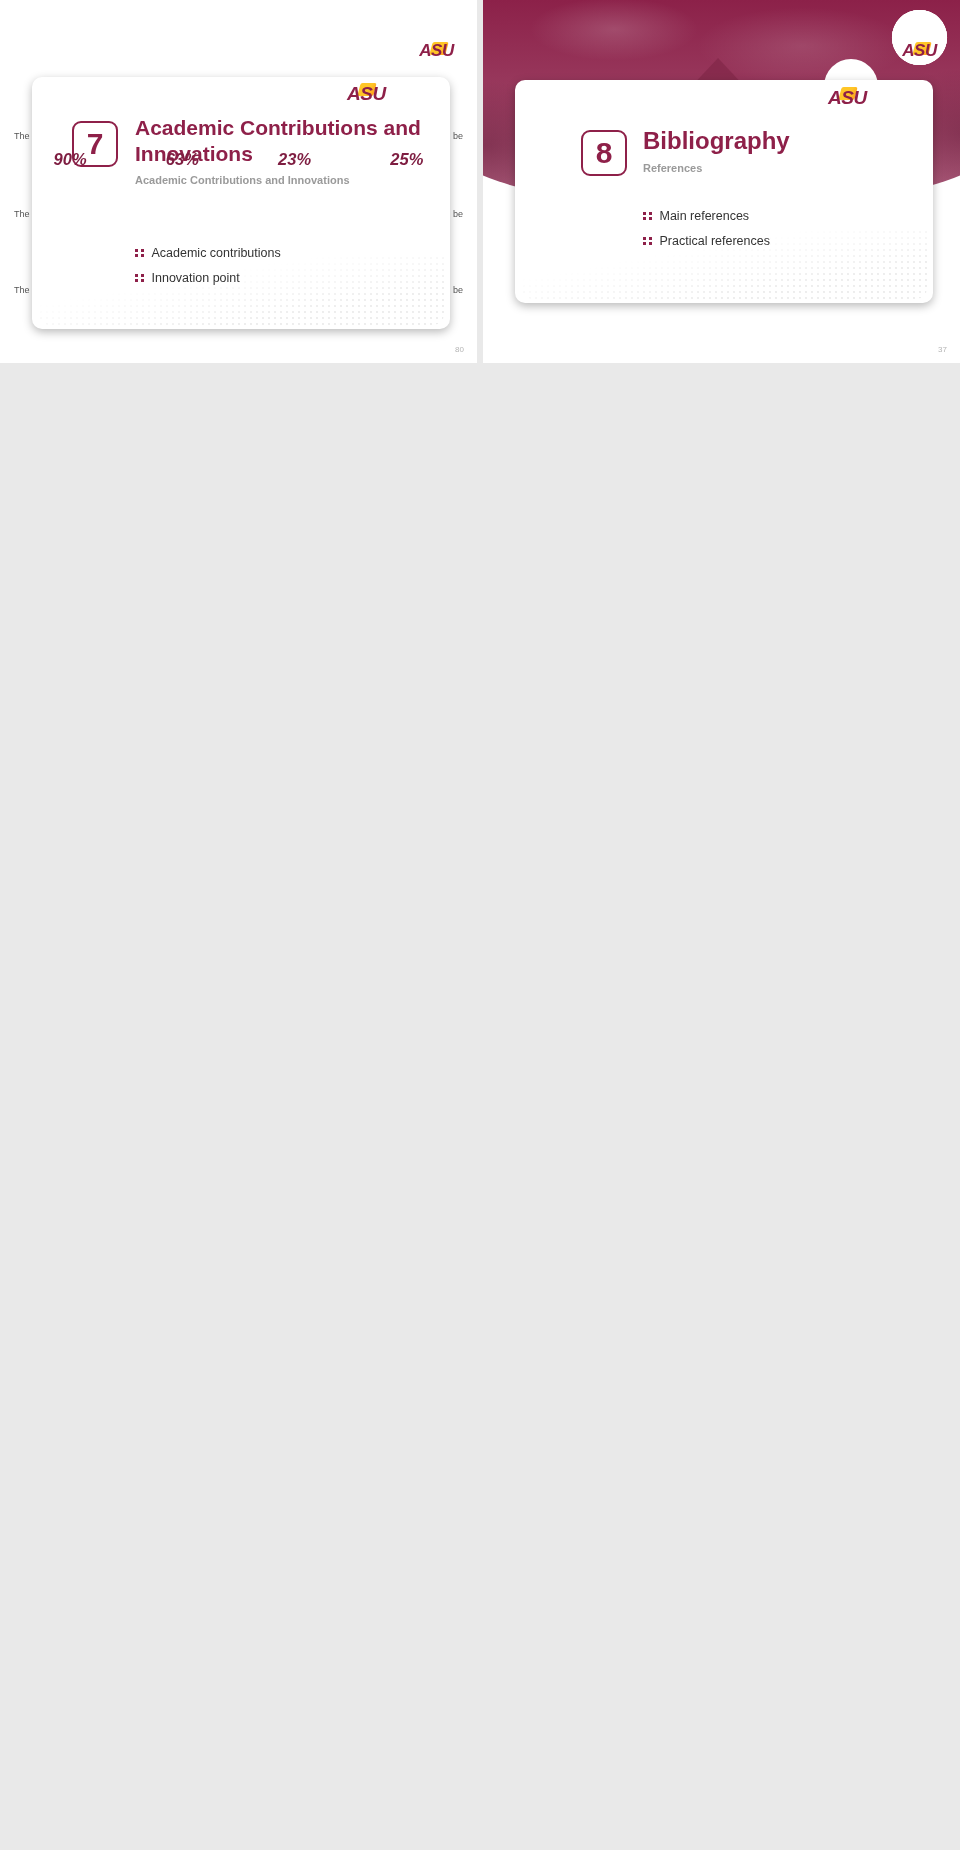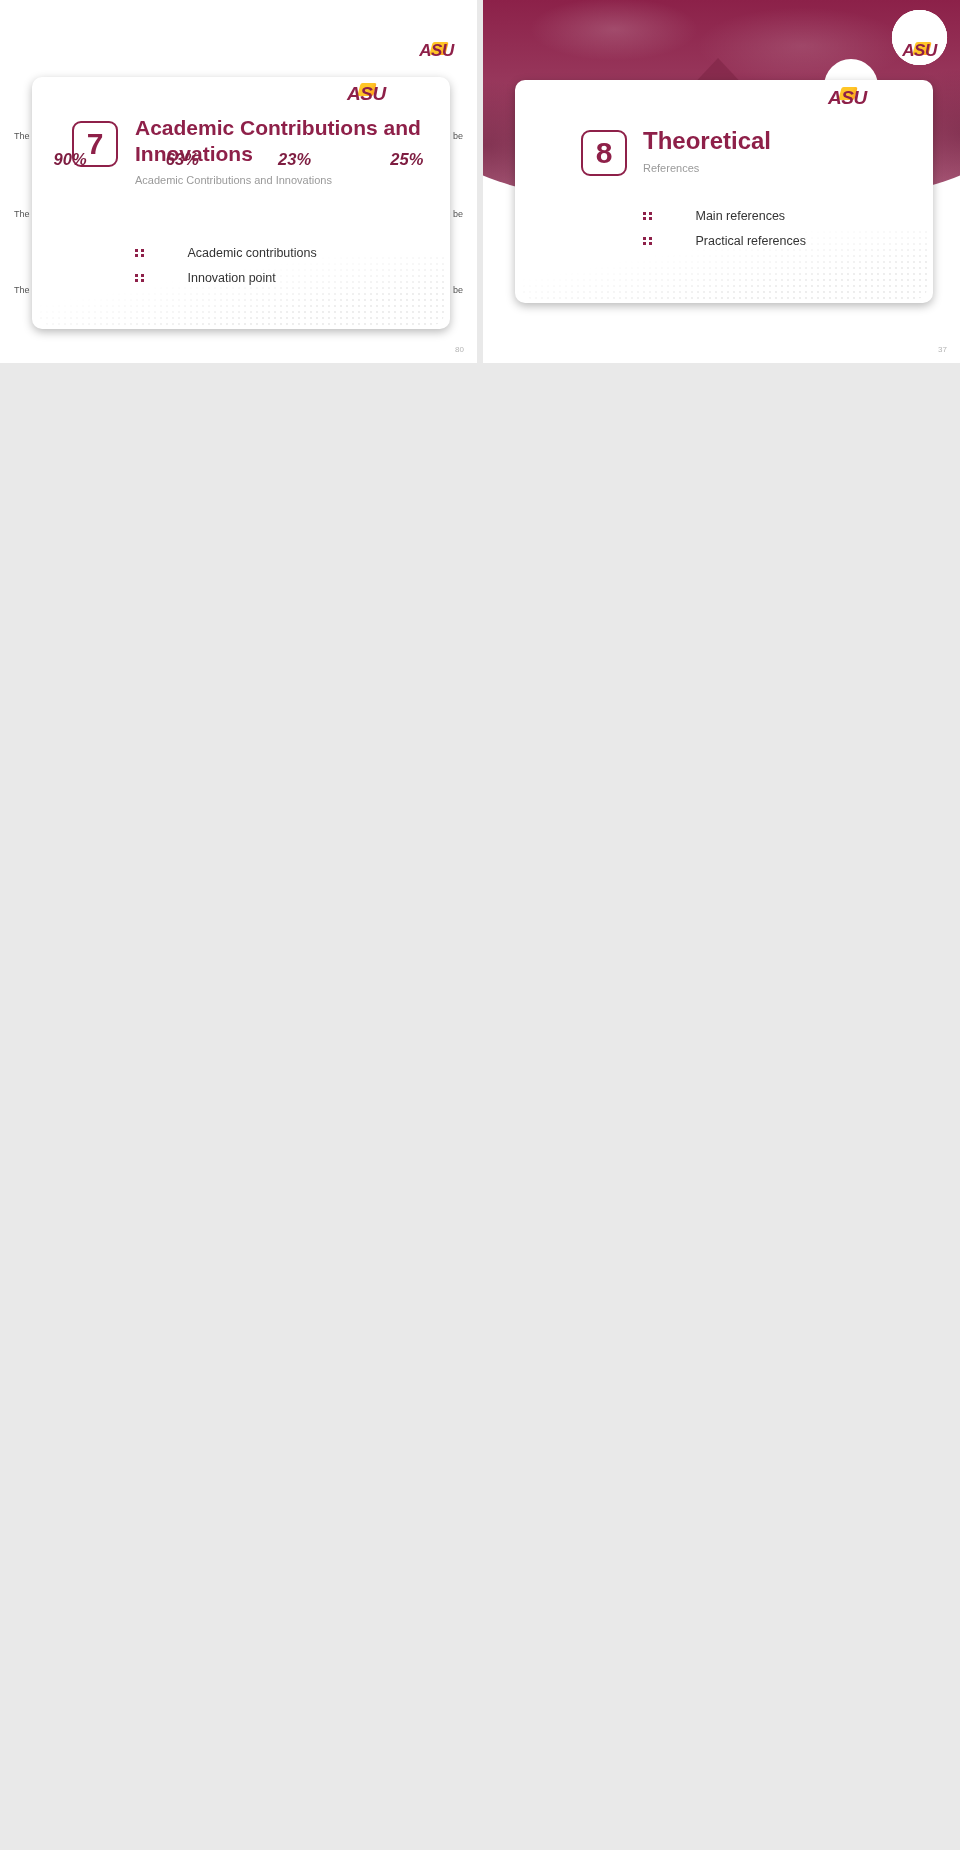--- a/index.html
+++ b/index.html
@@ -63,22 +63,22 @@
     radial-gradient(120px 45px at 30% 14%, rgba(255,255,255,.16), transparent 70%),
     radial-gradient(150px 55px at 65% 22%, rgba(255,255,255,.12), transparent 70%),
     radial-gradient(140px 90px at 6% 70%, rgba(60,0,25,.30), transparent 72%),
     radial-gradient(140px 90px at 96% 64%, rgba(60,0,25,.28), transparent 72%),
     linear-gradient(180deg,#8c2149 0%,#9c4063 55%,#ad5f7e 100%);}
   .roof{position:absolute;border-left:30px solid transparent;border-right:30px solid transparent;border-bottom:32px solid rgba(110,25,55,.35);}
   .cover-white{position:absolute;left:-40px;right:-40px;bottom:-34px;height:110px;background:#fcfafb;border-radius:50% 50% 0 0;}
   .cover-card{position:absolute;background:#fff;border-radius:10px;box-shadow:0 3px 10px rgba(0,0,0,.28);z-index:2;}
   .numbox{position:absolute;width:46px;height:46px;border:2.5px solid #8e2049;border-radius:9px;display:flex;align-items:center;justify-content:center;font-size:30px;font-weight:bold;color:#8e2049;box-sizing:border-box;}
   .ctitle{font-size:21px;font-weight:bold;color:#8e2049;line-height:1.25;}
-  .csub{font-size:11px;font-weight:normal;color:#9a9a9a;margin-top:6px;}
-  .cbullet{display:flex;align-items:center;font-size:12.5px;color:#333;margin-top:11px;gap:36px;}
+  .csub{font-size:11px;font-weight:bold;color:#9a9a9a;margin-top:6px;}
+  .cbullet{display:flex;align-items:center;font-size:12.5px;color:#333;margin-top:11px;}
   .dotwave{position:absolute;left:6px;right:6px;bottom:4px;height:70px;background-image:radial-gradient(#c9c9c9 .7px,transparent .8px);background-size:6px 6px;opacity:.35;border-radius:0 0 10px 10px;-webkit-mask-image:linear-gradient(170deg,transparent 35%,#000 75%);mask-image:linear-gradient(170deg,transparent 35%,#000 75%);}
   .cover-logo{position:absolute;z-index:3;}
   .cover-circle{position:absolute;width:54px;height:54px;border-radius:50%;background:#fff;z-index:1;}
   
   .chart{position:absolute;left:30px;top:116px;}
   .bar-plot{position:relative;margin-left:13px;border-left:1px solid #e0e0e0;padding-top:2px;width:240px;}
   .bar-group{position:relative;margin-bottom:6.5px;}
   .bar-cat{position:absolute;left:-11px;top:1px;width:7px;font-size:5.5px;line-height:1.12;color:#999;word-break:break-all;height:27px;overflow:hidden;}
   .bar-row{display:flex;align-items:center;margin-bottom:2.5px;height:7px;}
   .bar{height:7px;flex:0 0 auto;}
@@ -738,21 +738,21 @@
   </div>
 
   <div class="slide" style="left:483px;top:1480">
     <div class="cover-bg" style="height:208px;inset:auto;left:-30px;right:-30px;top:0;position:absolute;border-radius:0 0 50% 50%/0 0 60px 60px">
       <div class="roof" style="left:235px;top:58px"></div>
     </div>
     <div class="cover-circle" style="left:341px;top:59px"></div>
     <div class="cover-card" style="left:32px;top:80px;width:418px;height:223px">
       <div class="numbox" style="left:66px;top:50px">8</div>
       <div style="position:absolute;left:128px;top:46px;width:270px">
-        <div class="ctitle" style="font-size:24px">Theoretical</div>
+        <div class="ctitle" style="font-size:24px">Bibliography</div>
         <div class="csub">References</div>
       </div>
       <div style="position:absolute;left:128px;top:118px">
         <div class="cbullet">
             <span class="dots sm mar">
               <i></i>
               <i></i>
               <i></i>
               <i></i>
             </span>

